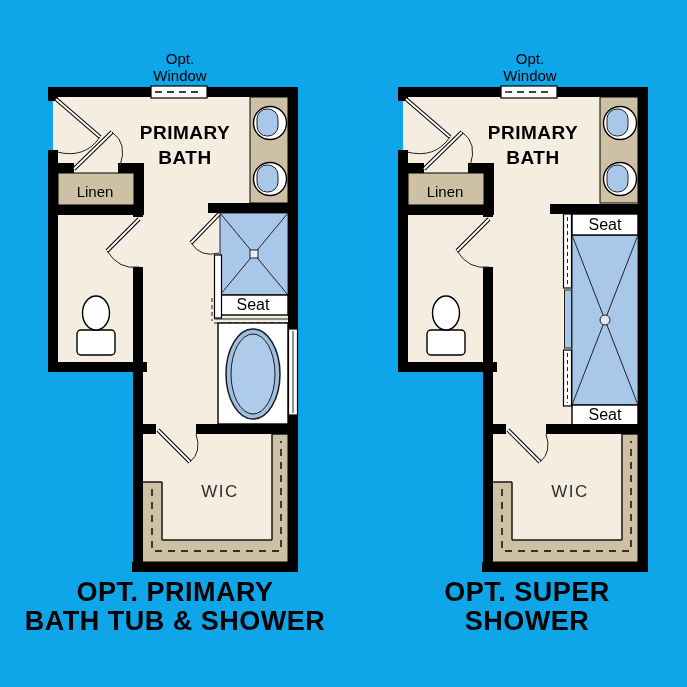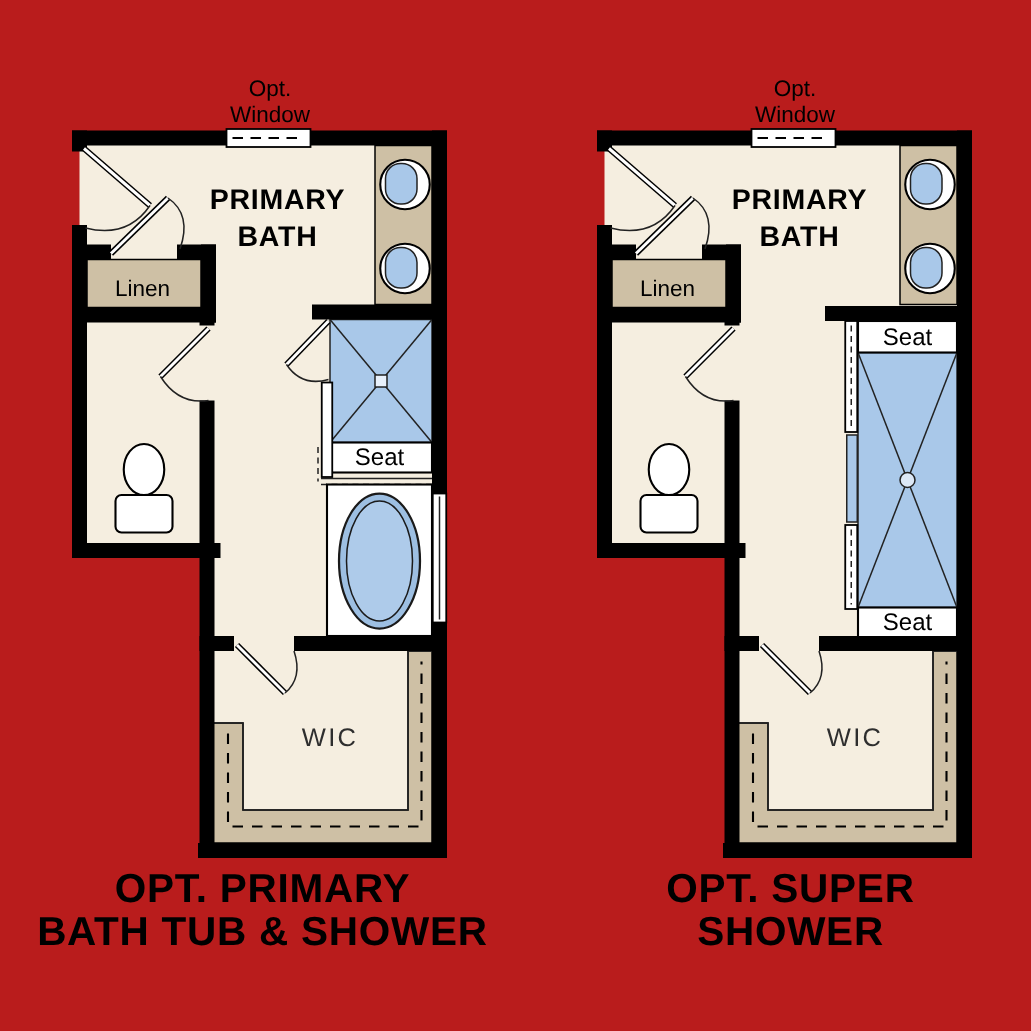--- a/index.html
+++ b/index.html
@@ -1,16 +1,16 @@
 <!DOCTYPE html>
 <html><head>
 <meta charset="utf-8">
 <style>
   html,body{margin:0;padding:0;background:#ffffff;}
-  .stage{position:relative;width:687px;height:687px;background:#b91c1c;overflow:hidden;}
+  .stage{position:relative;width:687px;height:687px;background:#0ea5e9;overflow:hidden;}
   svg{display:block;}
   text{fill:#000;}
   .tn{font-family:"Liberation Sans",sans-serif;font-size:15px;}
   .troom{font-family:"Liberation Sans",sans-serif;font-size:19px;font-weight:bold;letter-spacing:.5px;}
   .tlab{font-family:"Liberation Sans",sans-serif;font-size:15px;}
   .tseat{font-family:"Liberation Sans",sans-serif;font-size:16px;}
   .twic{font-family:"Liberation Sans",sans-serif;font-size:17px;fill:#2e2e2e;letter-spacing:1.5px;}
   .tcap{font-family:"Liberation Sans",sans-serif;font-size:27px;font-weight:bold;letter-spacing:.5px;}
   .mid{text-anchor:middle;}
   .wall{fill:#000;}

